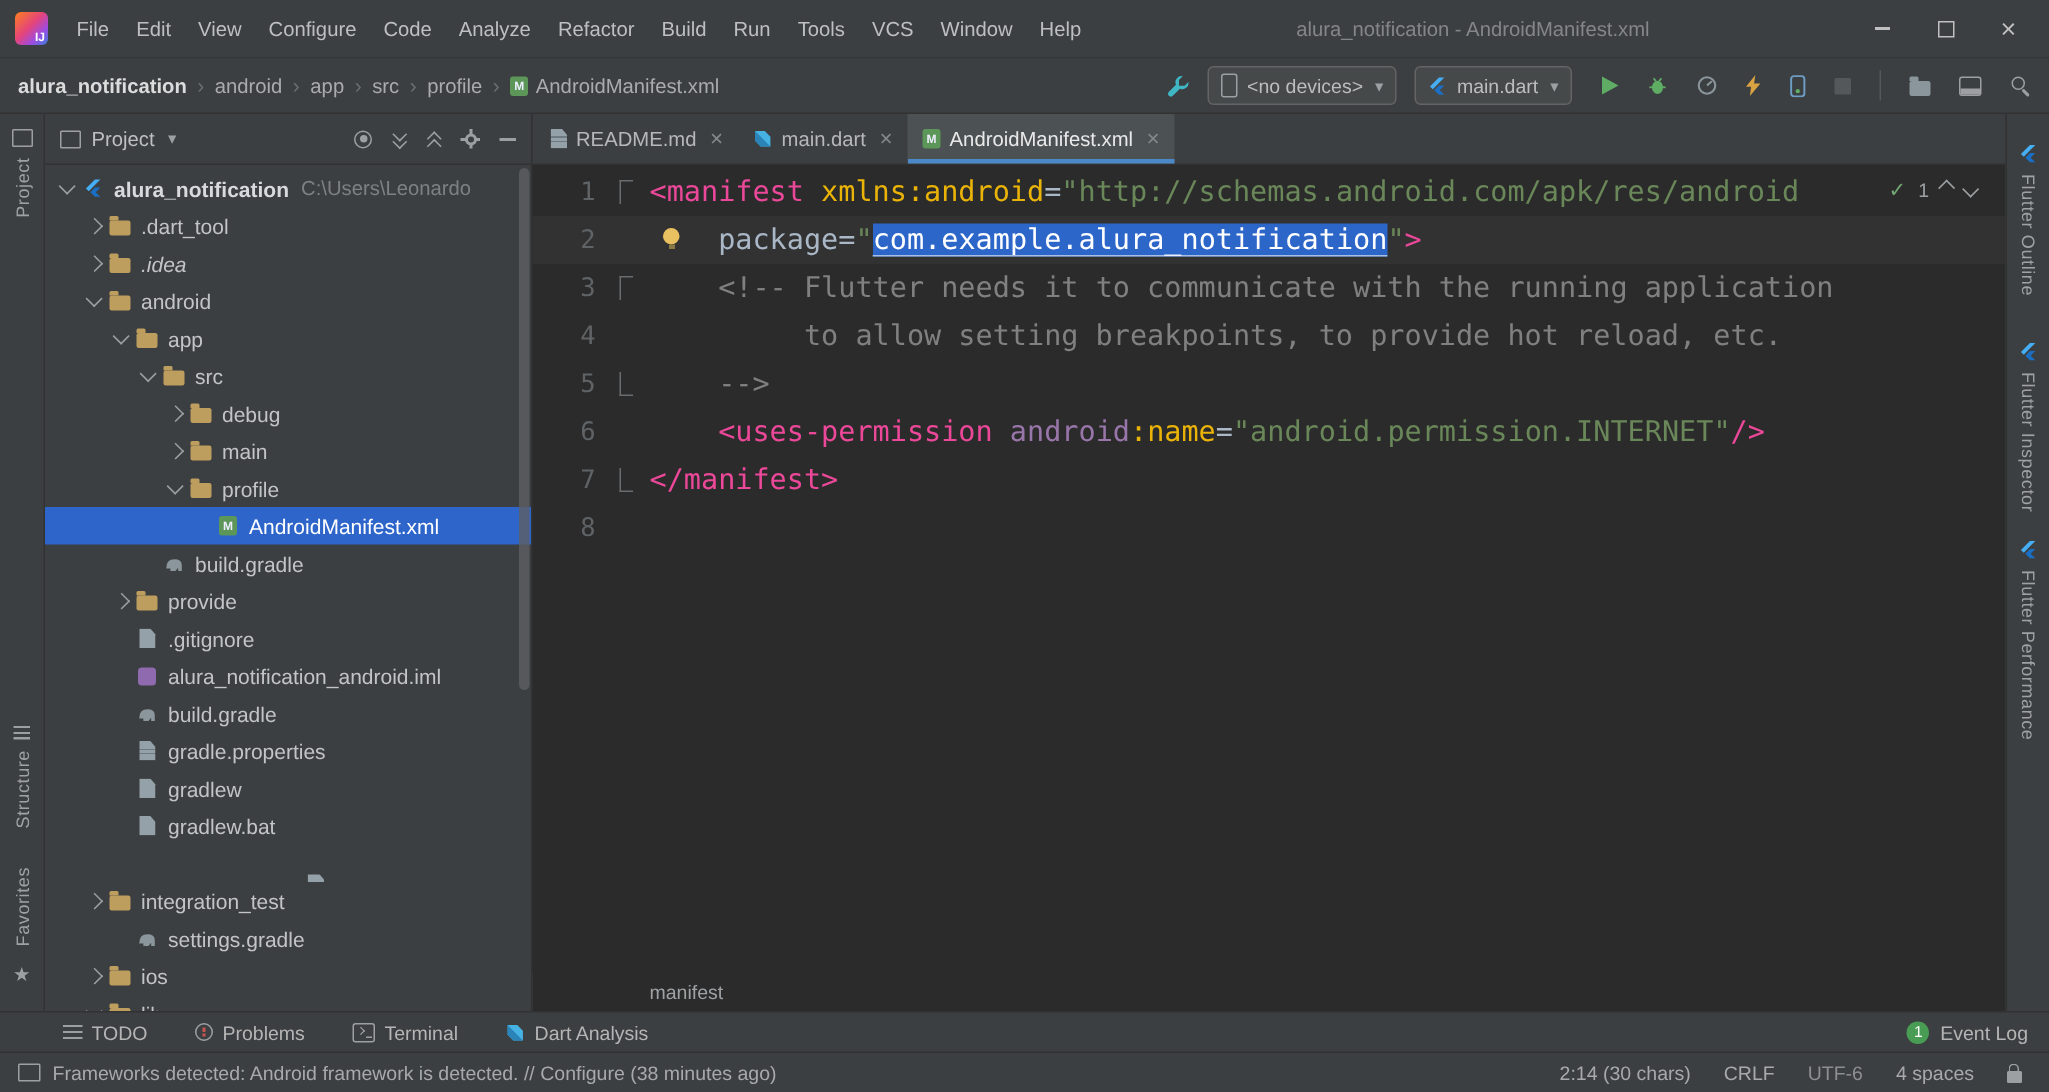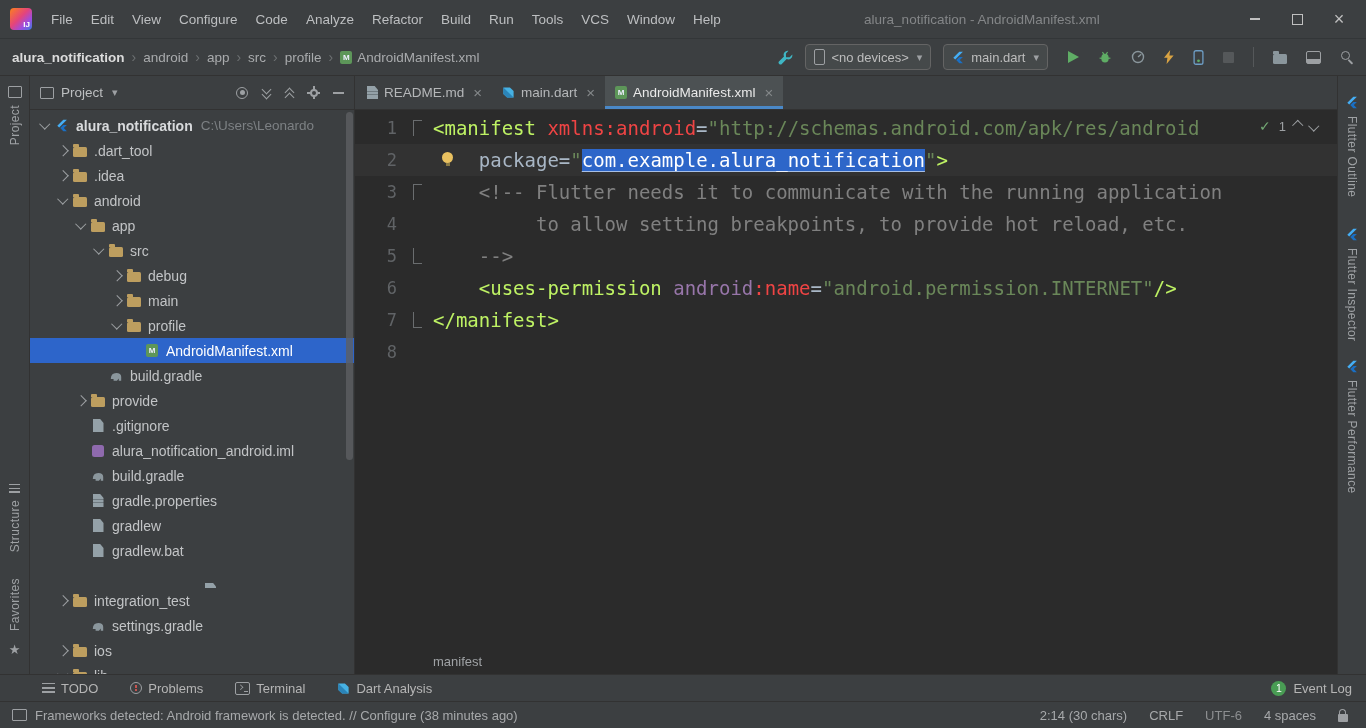--- a/index.html
+++ b/index.html
@@ -103,22 +103,22 @@
   .blink{color:#509ee3;cursor:default}
   .code{flex:1;min-height:0;position:relative;background:#2b2b2b;font-family:"DejaVu Sans Mono",monospace;font-size:19px;line-height:32px;padding-top:2px}
   .cl{display:flex;height:32px}
   .cl.hl{background:#323232}
   .gut{flex:0 0 42px;text-align:right;padding-right:4px;color:#606366;font-size:17px}
   .fold{flex:0 0 32px;display:flex;justify-content:center;align-items:center}
   .fm{display:block;width:8px;height:15px;border-left:1.4px solid #6a6d6f}
   .fm.start{border-top:1.4px solid #6a6d6f}
   .fm.end{border-bottom:1.4px solid #6a6d6f}
   .lt{flex:1;position:relative;white-space:pre;overflow:hidden}
-  .tk-tag{color:#bef264}
-  .tk-attr{color:#ef4444}
+  .tk-tag{color:#ec4899}
+  .tk-attr{color:#eab308}
   .tk-ns{color:#9876aa}
   .tk-str{color:#6a8759}
   .tk-plain{color:#a9b7c6}
   .tk-comment{color:#808080}
   .tk-sel{background:#2d66c9;color:#fff;text-decoration:underline;text-decoration-color:#a8bfe4;text-underline-offset:4px}
   .bulb{position:absolute;left:9px;top:8px;width:11px;height:11px;border-radius:50%;background:#e9c160}
   .bulb::after{content:"";position:absolute;left:3.5px;top:11px;width:4px;height:3px;background:#8a7a45}
   .inspect{position:absolute;top:6px;right:16px;display:flex;align-items:center;gap:8px;font:13px "Liberation Sans",sans-serif;color:#9da0a3;background:#2b2b2b;padding:2px 4px}
   .ichk{color:#73a874;font-size:14px}
   .inav{display:flex;align-items:center}
@@ -346,21 +346,21 @@
           </div>
           <div class="trow" style="padding-left: 24px;">
             <span class="chv">
               <i class="cv cm45"></i>
             </span>
             <span class="ticon">
               <span class="i-folder"></span>
             </span>
             <span class="tlabel">.dart_tool</span>
           </div>
-          <div class="trow" style="padding-left: 24px;">
+          <div class="trow" style="padding-left: 24px; font-style: italic;">
             <span class="chv">
               <i class="cv cm45"></i>
             </span>
             <span class="ticon">
               <span class="i-folder"></span>
             </span>
             <span class="tlabel">.idea</span>
           </div>
           <div class="trow" style="padding-left: 24px;">
             <span class="chv">

